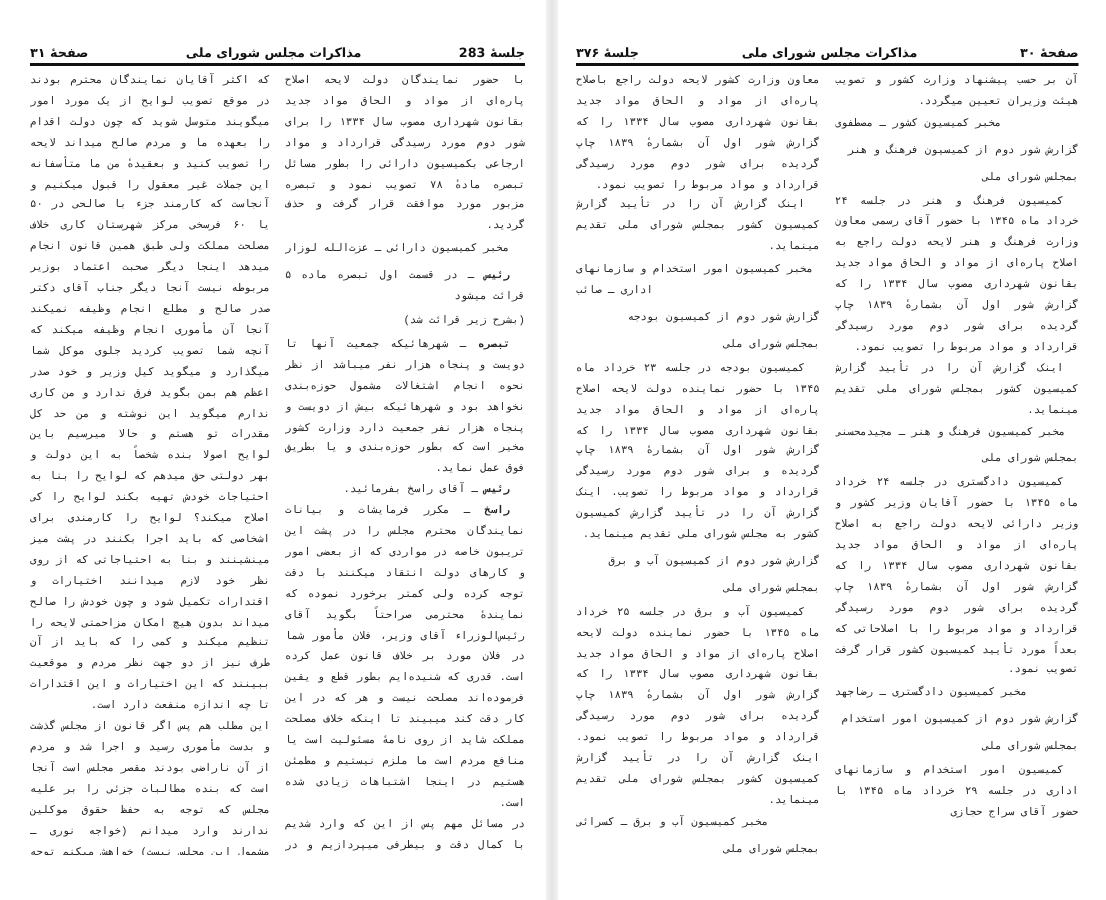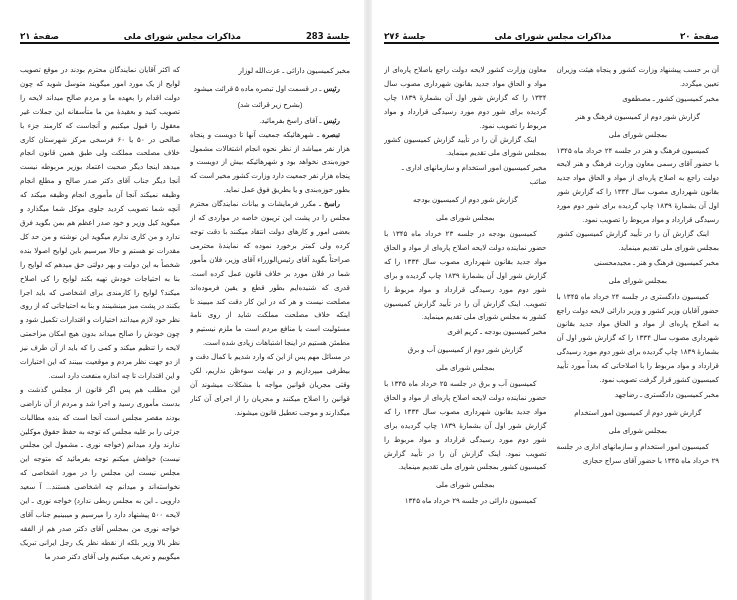--- a/index.html
+++ b/index.html
@@ -27,51 +27,51 @@
   .header-rule { position: absolute; top: 42px; left: 20px; right: 14px; height: 0;
     border-top: 2px solid #111; }
   .page.right .header-rule { left: 12px; right: 18px; }
   .columns {
     position: absolute; top: 48px; left: 20px; right: 14px; bottom: 30px;
     display: flex; flex-direction: row-reverse; gap: 10px;
   }
   .page.right .columns { left: 12px; right: 18px; }
   .col {
     flex: 1; direction: rtl; text-align: justify;
-    font-family: Liberation Sans, sans-serif;
+    font-family: Liberation Mono, monospace;
     font-size: 7.1px; line-height: 13.9px; color: #262626;
     overflow: hidden;
-    margin-top: 16px;
   }
   .col p { margin: 0; }
-  .col .center { text-align: center; margin: 2px 0; }
-  .col .sig { text-align: right; margin: 1px 0 4px 0; }
+  .col .center { margin: 2px 0; }
+  .col .sig { text-align: left; margin: 1px 0 4px 0; }
   .col .bold { font-weight: bold; }
   .col .indent { text-indent: 10px; }
-  .col .title { text-align: center; margin: 4px 0 2px 0; }
+  .col .title { margin: 4px 0 2px 0; }
 </style>
 </head>
 <body>
 
 <div class="spread">
 
   <div class="page left">
     <div class="header">
       <span>جلسهٔ 283</span>
       <span>مذاکرات مجلس شورای ملی</span>
       <span>صفحهٔ ۳۱</span>
     </div>
     <div class="header-rule"></div>
     <div class="columns">
       <div class="col">
+          <p class="">با حضور نمایندگان دولت لایحه اصلاح پاره‌ای از مواد و الحاق مواد جدید بقانون شهرداری مصوب سال ۱۳۳۴ را برای شور دوم مورد رسیدگی قرارداد و مواد ارجاعی بکمیسیون دارائی را بطور مسائل تبصره مادهٔ ۷۸ تصویب نمود و تبصره مزبور مورد موافقت قرار گرفت و حذف گردید.</p>
           <p class="sig">مخبر کمیسیون دارائی ـ عزت‌الله لوزار</p>
           <p class="indent"><span class="bold">رئیس </span><span>ـ در قسمت اول تبصره ماده ۵ قرائت میشود</span></p>
           <p class="center">(بشرح زیر قرائت شد)</p>
+          <p class="indent"><span class="bold">تبصره </span><span>ـ شهرهائیکه جمعیت آنها تا دویست و پنجاه هزار نفر میباشد از نظر نحوه انجام اشتغالات مشمول حوزه‌بندی نخواهد بود و شهرهائیکه بیش از دویست و پنجاه هزار نفر جمعیت دارد وزارت کشور مخیر است که بطور حوزه‌بندی و یا بطریق فوق عمل نماید.</span></p>
           <p class="indent"><span class="bold">رئیس </span><span>ـ آقای راسخ بفرمائید.</span></p>
-          <p class="indent"><span class="bold">تبصره </span><span>ـ شهرهائیکه جمعیت آنها تا دویست و پنجاه هزار نفر میباشد از نظر نحوه انجام اشتغالات مشمول حوزه‌بندی نخواهد بود و شهرهائیکه بیش از دویست و پنجاه هزار نفر جمعیت دارد وزارت کشور مخیر است که بطور حوزه‌بندی و یا بطریق فوق عمل نماید.</span></p>
           <p class="indent"><span class="bold">راسخ </span><span>ـ مکرر فرمایشات و بیانات نمایندگان محترم مجلس را در پشت این تریبون خاصه در مواردی که از بعضی امور و کارهای دولت انتقاد میکنند با دقت توجه کرده ولی کمتر برخورد نموده که نمایندهٔ محترمی صراحتاً بگوید آقای رئیس‌الوزراء آقای وزیر، فلان مأمور شما در فلان مورد بر خلاف قانون عمل کرده است. قدری که شنیده‌ایم بطور قطع و یقین فرموده‌اند مصلحت نیست و هر که در این کار دقت کند میبیند تا اینکه خلاف مصلحت مملکت شاید از روی نامهٔ مسئولیت است یا منافع مردم است ما ملزم نیستیم و مطمئن هستیم در اینجا اشتباهات زیادی شده است.</span></p>
           <p class="">در مسائل مهم پس از این که وارد شدیم با کمال دقت و بیطرفی میپردازیم و در نهایت سوء‌ظن نداریم، لکن وقتی مجریان قوانین مواجه با مشکلات میشوند آن قوانین را اصلاح میکنند و مجریان را از اجرای آن کنار میگذارند و موجب تعطیل قانون میشوند.</p>
         </div>
       <div class="col">
           <p class="">که اکثر آقایان نمایندگان محترم بودند در موقع تصویب لوایح از یک مورد امور میگویند متوسل شوید که چون دولت اقدام را بعهده ما و مردم صالح میداند لایحه را تصویب کنید و بعقیدهٔ من ما متأسفانه این جملات غیر معقول را قبول میکنیم و آنجاست که کارمند جزء با صالحی در ۵۰ یا ۶۰ فرسخی مرکز شهرستان کاری خلاف مصلحت مملکت ولی طبق همین قانون انجام میدهد اینجا دیگر صحبت اعتماد بوزیر مربوطه نیست آنجا دیگر جناب آقای دکتر صدر صالح و مطلع انجام وظیفه نمیکند آنجا آن مأموری انجام وظیفه میکند که آنچه شما تصویب کردید جلوی موکل شما میگذارد و میگوید کیل وزیر و خود صدر اعظم هم بمن بگوید فرق ندارد و من کاری ندارم میگوید این نوشته و من حد کل مقدرات تو هستم و حالا میرسیم باین لوایح اصولا بنده شخصاً به این دولت و بهر دولتی حق میدهم که لوایح را بنا به احتیاجات خودش تهیه بکند لوایح را کی اصلاح میکند؟ لوایح را کارمندی برای اشخاصی که باید اجرا بکنند در پشت میز مینشینند و بنا به احتیاجاتی که از روی نظر خود لازم میدانند اختیارات و اقتدارات تکمیل شود و چون خودش را صالح میداند بدون هیچ امکان مزاحمتی لایحه را تنظیم میکند و کمی را که باید از آن طرف نیز از دو جهت نظر مردم و موقعیت ببینند که این اختیارات و این اقتدارات تا چه اندازه منفعت دارد است.</p>
           <p class="">این مطلب هم پس اگر قانون از مجلس گذشت و بدست مأموری رسید و اجرا شد و مردم از آن ناراضی بودند مقصر مجلس است آنجا است که بنده مطالبات جزئی را بر علیه مجلس که توجه به حفظ حقوق موکلین ندارند وارد میدانم (خواجه نوری ـ مشمول این مجلس نیست) خواهش میکنم توجه بفرمائید که متوجه این مجلس نیست این مجلس را در مورد اشخاصی که نخواسته‌اند و میدانم چه اشخاصی هستند... آ سعید دارویی ـ این به مجلس ربطی ندارد) خواجه نوری ـ این لایحه ۵۰۰ پیشنهاد دارد را میرسیم و میبینیم جناب آقای خواجه نوری من بمجلس آقای دکتر صدر هم از الفقه نظر بالا وزیر بلکه از نقطه نظر یک رجل ایرانی تبریک میگوییم و تعریف میکنیم ولی آقای دکتر صدر ما</p>
         </div>
     </div>
   </div>
 
@@ -79,43 +79,43 @@
 
   <div class="page right">
     <div class="header">
       <span>صفحهٔ ۳۰</span>
       <span>مذاکرات مجلس شورای ملی</span>
       <span>جلسهٔ ۳۷۶</span>
     </div>
     <div class="header-rule"></div>
     <div class="columns">
       <div class="col">
-          <p class="">آن بر حسب پیشنهاد وزارت کشور و پنجاه هیئت وزیران تعیین میگردد.</p>
+          <p class="">آن بر حسب پیشنهاد وزارت کشور و تصویب هیئت وزیران تعیین میگردد.</p>
           <p class="sig">مخبر کمیسیون کشور ـ مصطفوی</p>
           <p class="title">گزارش شور دوم از کمیسیون فرهنگ و هنر</p>
           <p class="title">بمجلس شورای ملی</p>
           <p class="indent">کمیسیون فرهنگ و هنر در جلسه ۲۴ خرداد ماه ۱۳۴۵ با حضور آقای رسمی معاون وزارت فرهنگ و هنر لایحه دولت راجع به اصلاح پاره‌ای از مواد و الحاق مواد جدید بقانون شهرداری مصوب سال ۱۳۳۴ را که گزارش شور اول آن بشمارهٔ ۱۸۳۹ چاپ گردیده برای شور دوم مورد رسیدگی قرارداد و مواد مربوط را تصویب نمود.</p>
           <p class="indent">اینک گزارش آن را در تأیید گزارش کمیسیون کشور بمجلس شورای ملی تقدیم مینماید.</p>
           <p class="sig">مخبر کمیسیون فرهنگ و هنر ـ مجیدمحسنی</p>
           <p class="title">بمجلس شورای ملی</p>
           <p class="indent">کمیسیون دادگستری در جلسه ۲۴ خرداد ماه ۱۳۴۵ با حضور آقایان وزیر کشور و وزیر دارائی لایحه دولت راجع به اصلاح پاره‌ای از مواد و الحاق مواد جدید بقانون شهرداری مصوب سال ۱۳۳۴ را که گزارش شور اول آن بشمارهٔ ۱۸۳۹ چاپ گردیده برای شور دوم مورد رسیدگی قرارداد و مواد مربوط را با اصلاحاتی که بعداً مورد تأیید کمیسیون کشور قرار گرفت تصویب نمود.</p>
           <p class="sig">مخبر کمیسیون دادگستری ـ رضاجهد</p>
           <p class="title">گزارش شور دوم از کمیسیون امور استخدام</p>
           <p class="title">بمجلس شورای ملی</p>
           <p class="indent">کمیسیون امور استخدام و سازمانهای اداری در جلسه ۲۹ خرداد ماه ۱۳۴۵ با حضور آقای سراج حجازی</p>
         </div>
       <div class="col">
           <p class="">معاون وزارت کشور لایحه دولت راجع باصلاح پاره‌ای از مواد و الحاق مواد جدید بقانون شهرداری مصوب سال ۱۳۳۴ را که گزارش شور اول آن بشمارهٔ ۱۸۳۹ چاپ گردیده برای شور دوم مورد رسیدگی قرارداد و مواد مربوط را تصویب نمود.</p>
           <p class="indent">اینک گزارش آن را در تأیید گزارش کمیسیون کشور بمجلس شورای ملی تقدیم مینماید.</p>
           <p class="sig">مخبر کمیسیون امور استخدام و سازمانهای اداری ـ صائب</p>
           <p class="title">گزارش شور دوم از کمیسیون بودجه</p>
           <p class="title">بمجلس شورای ملی</p>
           <p class="indent">کمیسیون بودجه در جلسه ۲۳ خرداد ماه ۱۳۴۵ با حضور نماینده دولت لایحه اصلاح پاره‌ای از مواد و الحاق مواد جدید بقانون شهرداری مصوب سال ۱۳۳۴ را که گزارش شور اول آن بشمارهٔ ۱۸۳۹ چاپ گردیده و برای شور دوم مورد رسیدگی قرارداد و مواد مربوط را تصویب. اینک گزارش آن را در تأیید گزارش کمیسیون کشور به مجلس شورای ملی تقدیم مینماید.</p>
-          <p class="sig">مخبر کمیسیون بودجه ـ کریم افری</p>
           <p class="title">گزارش شور دوم از کمیسیون آب و برق</p>
           <p class="title">بمجلس شورای ملی</p>
           <p class="indent">کمیسیون آب و برق در جلسه ۲۵ خرداد ماه ۱۳۴۵ با حضور نماینده دولت لایحه اصلاح پاره‌ای از مواد و الحاق مواد جدید بقانون شهرداری مصوب سال ۱۳۳۴ را که گزارش شور اول آن بشمارهٔ ۱۸۳۹ چاپ گردیده برای شور دوم مورد رسیدگی قرارداد و مواد مربوط را تصویب نمود. اینک گزارش آن را در تأیید گزارش کمیسیون کشور بمجلس شورای ملی تقدیم مینماید.</p>
+          <p class="sig">مخبر کمیسیون آب و برق ـ کسرائی</p>
           <p class="title">بمجلس شورای ملی</p>
           <p class="indent">کمیسیون دارائی در جلسه ۲۹ خرداد ماه ۱۳۴۵</p>
         </div>
     </div>
   </div>
 </div>
 
 </body></html>

